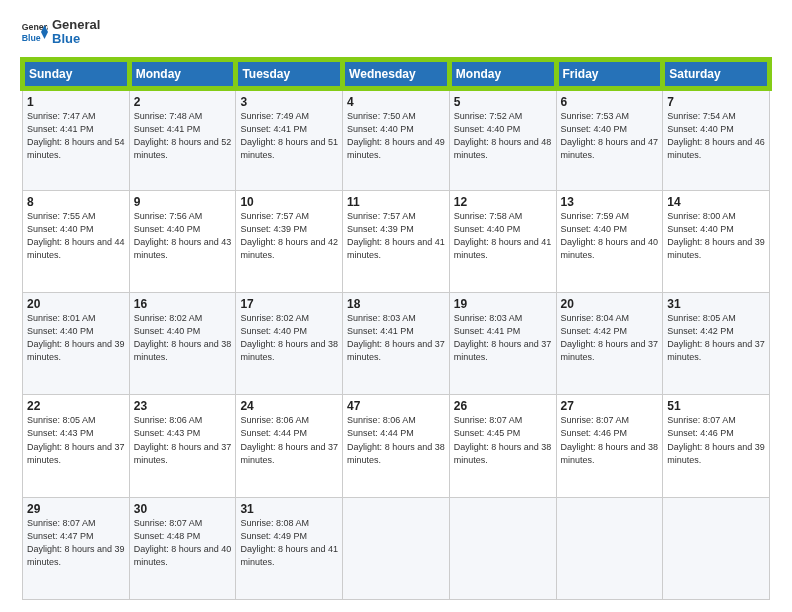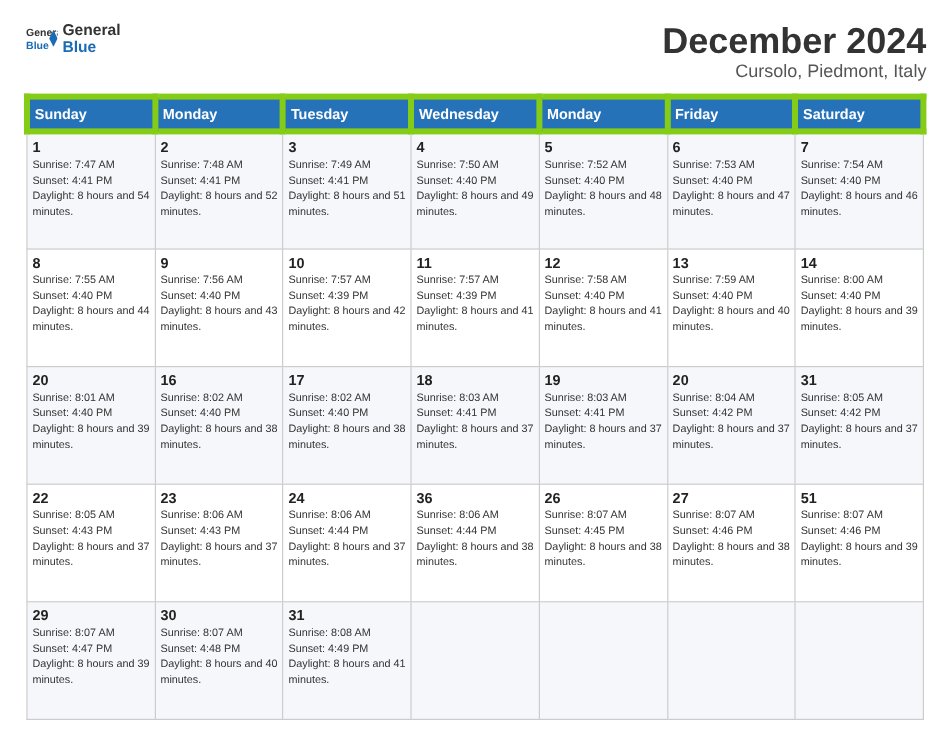--- a/index.html
+++ b/index.html
@@ -101,24 +101,20 @@
       <svg class="logo-icon" viewBox="0 0 32 32">
         <text x="2" y="14" font-size="10" font-weight="bold" fill="#333" font-family="Arial">General</text>
         <text x="2" y="26" font-size="10" font-weight="bold" fill="#1a6bb5" font-family="Arial">Blue</text>
         <polygon points="28,8 32,16 28,24 24,16" fill="#1a6bb5"></polygon>
       </svg>
       <div style="display:flex;flex-direction:column;line-height:1.1;">
         <span style="font-size:13px;font-weight:bold;color:#333;">General</span>
         <span style="font-size:13px;font-weight:bold;color:#1a6bb5;">Blue</span>
       </div>
     </div>
-    <div class="title-block">
-      <div class="main-title">December 2024</div>
-      <div class="subtitle">Cursolo, Piedmont, Italy</div>
-    </div>
   </div>
 
   <table class="calendar" id="cal-table">
     <thead>
       <tr id="header-row">
           <th>Sunday</th>
           <th>Monday</th>
           <th>Tuesday</th>
           <th>Wednesday</th>
           <th>Monday</th>
@@ -224,21 +220,21 @@
       </td>
           <td>
         <span class="day-num">23</span>
         <span class="cell-text">Sunrise: 8:06 AM<br>Sunset: 4:43 PM<br>Daylight: 8 hours and 37 minutes.</span>
       </td>
           <td>
         <span class="day-num">24</span>
         <span class="cell-text">Sunrise: 8:06 AM<br>Sunset: 4:44 PM<br>Daylight: 8 hours and 37 minutes.</span>
       </td>
           <td>
-        <span class="day-num">36</span>
+        <span class="day-num">47</span>
         <span class="cell-text">Sunrise: 8:06 AM<br>Sunset: 4:44 PM<br>Daylight: 8 hours and 38 minutes.</span>
       </td>
           <td>
         <span class="day-num">26</span>
         <span class="cell-text">Sunrise: 8:07 AM<br>Sunset: 4:45 PM<br>Daylight: 8 hours and 38 minutes.</span>
       </td>
           <td>
         <span class="day-num">27</span>
         <span class="cell-text">Sunrise: 8:07 AM<br>Sunset: 4:46 PM<br>Daylight: 8 hours and 38 minutes.</span>
       </td>

